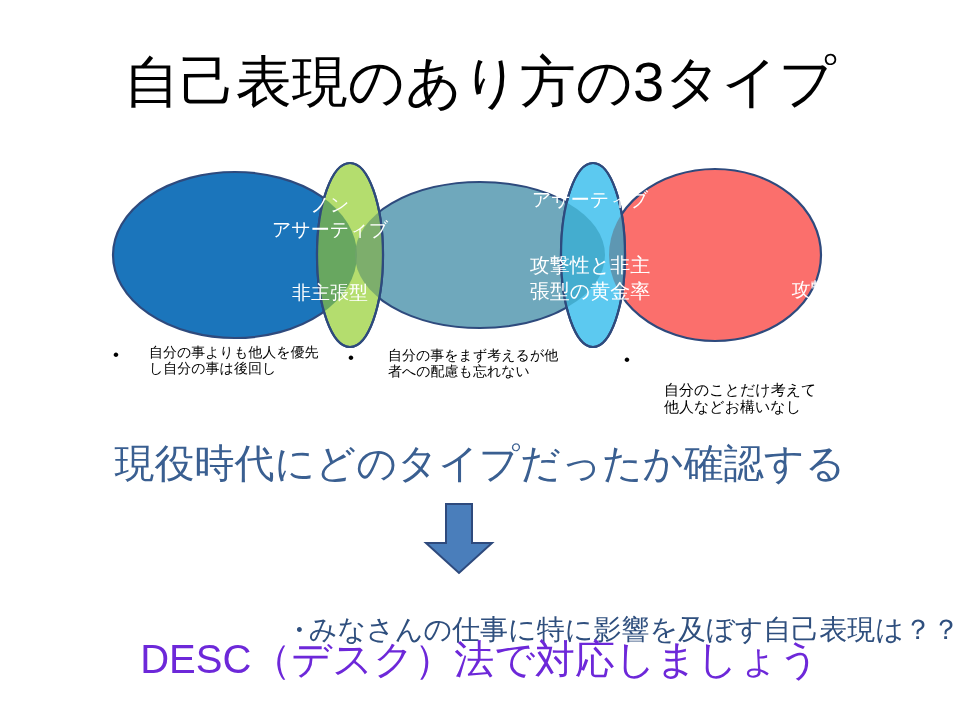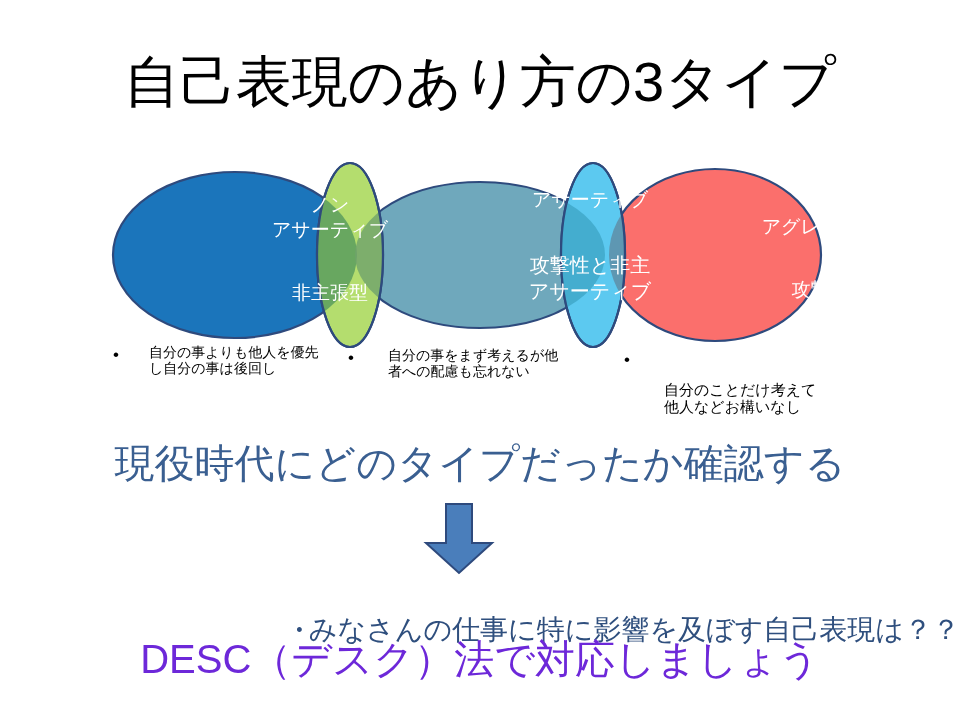--- a/index.html
+++ b/index.html
@@ -193,23 +193,22 @@
       </g>
       <ellipse cx="493" cy="95" rx="32" ry="92" fill="none" stroke="#2E4A7D" stroke-width="2.2"></ellipse>
     </svg>
 
     <div class="ellipse-label lbl-left">ノン
 アサーティブ</div>
     <div class="ellipse-label lbl-left2">非主張型</div>
 
     <div class="ellipse-label lbl-mid">アサーティブ</div>
     <div class="ellipse-label lbl-mid2">攻撃性と非主
-アサーティブ</div>
-
-    <div class="ellipse-label lbl-right">アグレッシブ</div>
+張型の黄金率</div>
+
     <div class="ellipse-label lbl-right2">攻撃的</div>
   </div>
 
   <div class="bullet-row">
 
     <div class="bullet-item bi-1">
       <span class="bullet-dot">•</span>
       <span class="bullet-text">自分の事よりも他人を優先し自分の事は後回し</span>
     </div>
 

